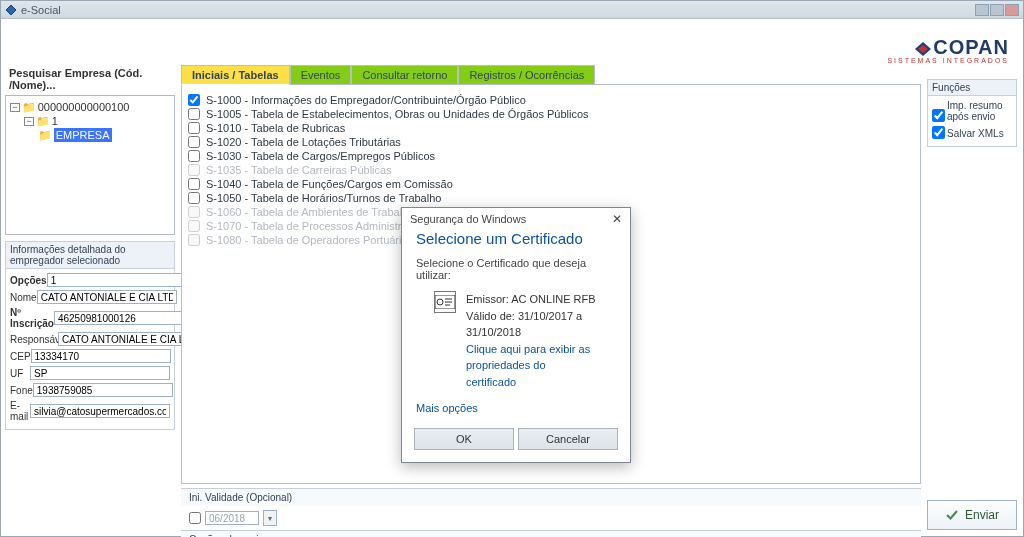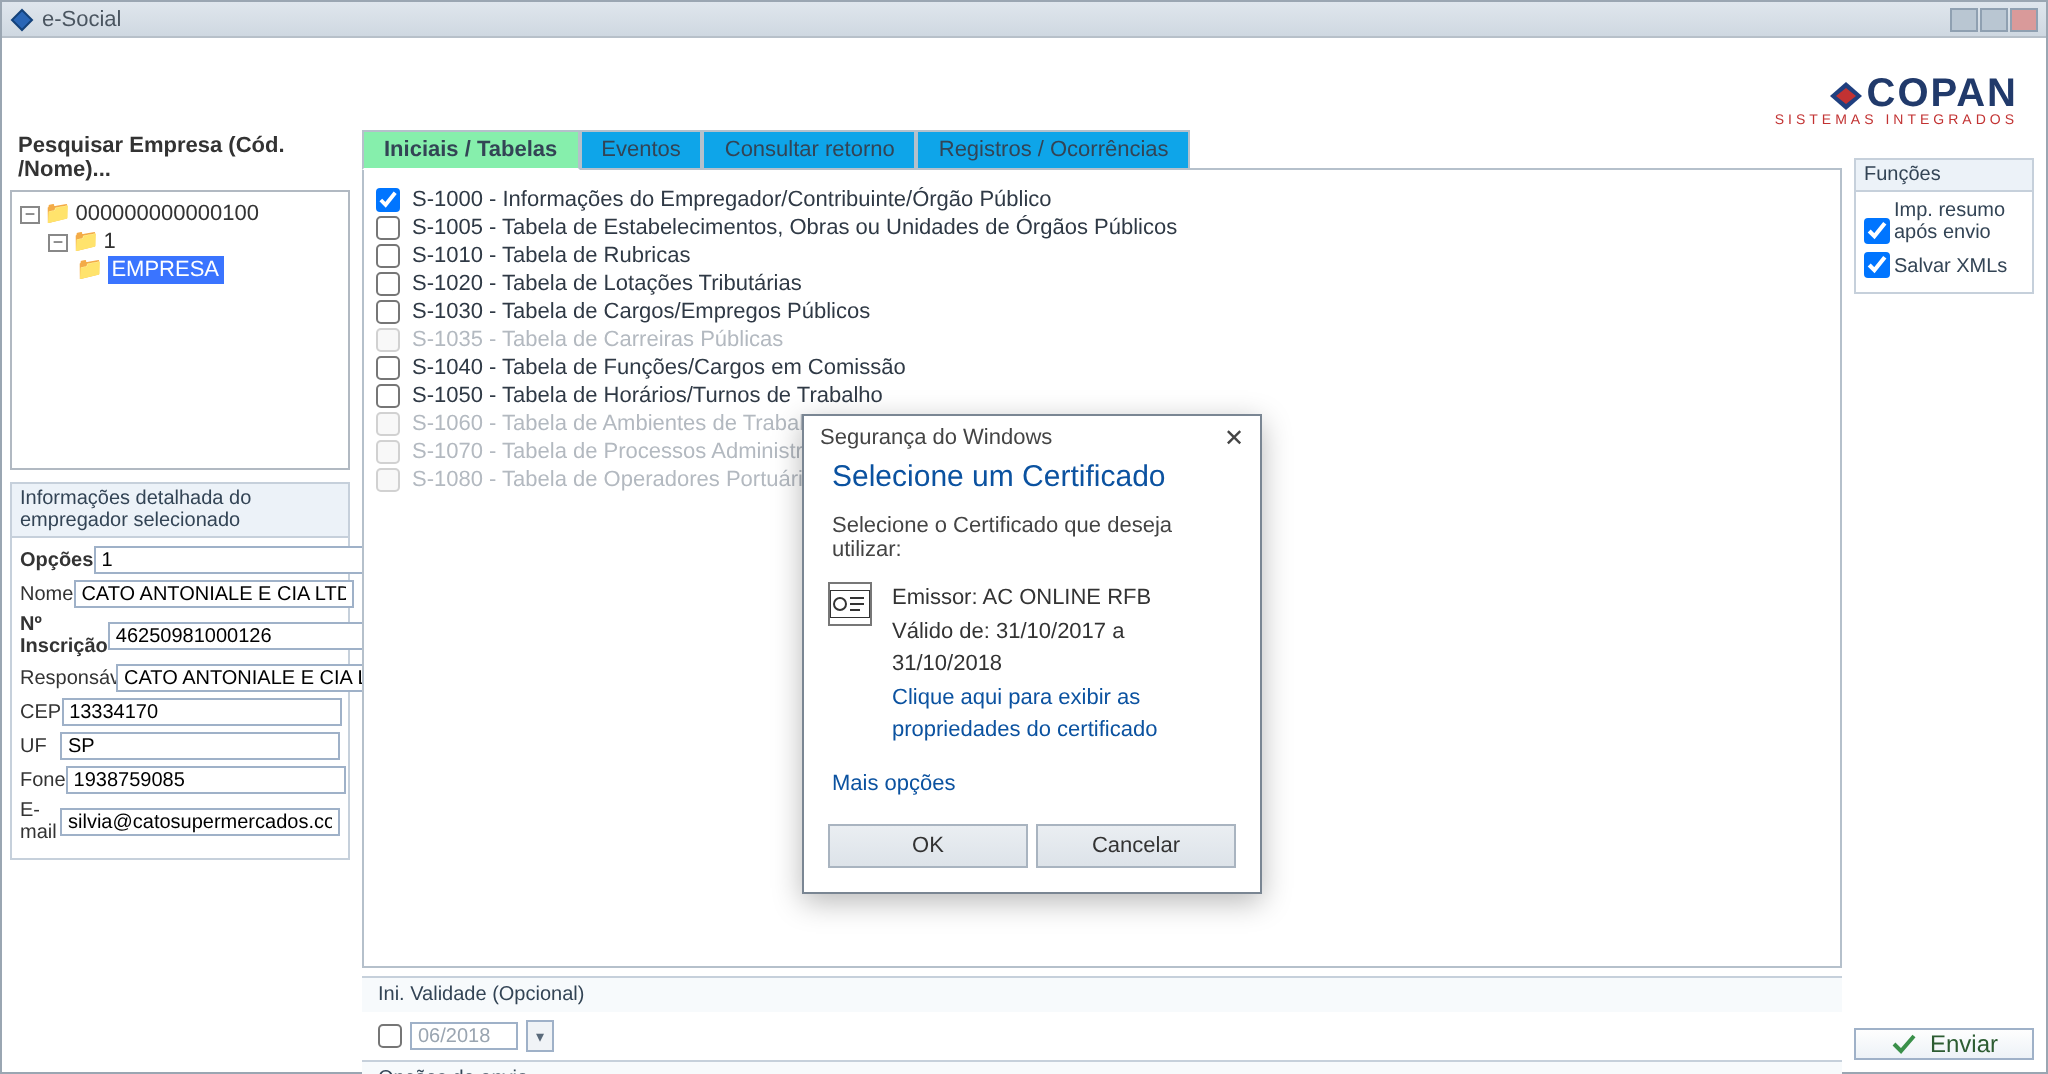--- a/index.html
+++ b/index.html
@@ -30,50 +30,50 @@
 
   .detailshdr { margin-top: 6px; font-size: 10px; background: #ecf2f8; border:1px solid #c6d0db; border-bottom:none; padding:2px 4px; color:#345;}
   .details { border:1px solid #c6d0db; padding:4px; }
   .frow { display:flex; align-items:center; margin-bottom:3px;}
   .frow label { width:48px; font-size:10px; color:#333;}
   .frow.bold label{font-weight:700;}
   .frow input { flex:1; height:14px; font-size:10px; padding:0 3px; border:1px solid #9fb1c8; background:#fff;}
 
   .main { position:absolute; left:178px; right:100px; top:44px; bottom:4px; }
   .tabs { display:flex; gap:0; font-size:11px; }
-  .tab { padding:3px 10px; border:1px solid #b5c0cb; background:#0ea5e9; color:#345; cursor:pointer;}
-  .tab.active { background:#86efac; border-bottom-color:#fff; font-weight:600;}
+  .tab { padding:3px 10px; border:1px solid #b5c0cb; background:#84cc16; color:#345; cursor:pointer;}
+  .tab.active { background:#fde047; border-bottom-color:#fff; font-weight:600;}
   .tabpane { border:1px solid #b5c0cb; height:400px; margin-top:-1px; padding:8px 6px; font-size:11px; color:#2f3945; background:#fff; overflow:hidden;}
   .li { display:flex; align-items:center; gap:6px; padding:1px 0; }
   .li input[type=checkbox]{width:12px;height:12px;}
   .li.disabled { color:#b3b9c0; }
 
   .valrow { border-top:1px solid #c6d0db; margin-top:4px; font-size:10px; padding:3px 8px; color:#345; background:#f7fafc;}
   .valbody { padding:4px 8px; display:flex; align-items:center; gap:4px; border-bottom:1px solid #c6d0db; font-size:11px;}
   .valbody input[type=text]{width:54px;height:14px;border:1px solid #9fb1c8;font-size:10px;padding:0 3px;color:#9aa5b1;}
   .valbody input[type=checkbox]{width:12px;height:12px;}
   .valbody .drop{width:14px;height:16px;border:1px solid #9fb1c8;background:#f0f3f6;display:flex;align-items:center;justify-content:center;font-size:8px;color:#5a6a7a;}
 
   .optrow { font-size:10px; padding:3px 8px; color:#345; background:#f7fafc; border-bottom:1px solid #c6d0db;}
 
   .right-col { position:absolute; right:4px; top:58px; width:90px;}
   .fnhdr{font-size:10px;background:#ecf2f8;border:1px solid #c6d0db;border-bottom:none;padding:2px 4px;color:#345;}
   .fnbox{border:1px solid #c6d0db;padding:4px;font-size:10px;color:#345;background:#fff;}
   .fnbox div{display:flex;align-items:flex-end;gap:2px;margin-bottom:3px;line-height:11px;}
   .fnbox input{margin-top:1px;}
 
-  .sendbtn { position:absolute; right:4px; bottom:4px; width:90px; height:16px; border:1px solid #9fb1c8; background:linear-gradient(#fefefe,#edf2f7); display:flex; align-items:center; justify-content:center; gap:6px; font-size:12px; color:#2d5c32;}
+  .sendbtn { position:absolute; right:4px; bottom:4px; width:90px; height:30px; border:1px solid #9fb1c8; background:linear-gradient(#fefefe,#edf2f7); display:flex; align-items:center; justify-content:center; gap:6px; font-size:12px; color:#2d5c32;}
   .sendbtn svg{display:block;}
 
   .dialog { position:absolute; left:398px; top:186px; width:230px; background:#fff; border:1px solid #7a8693; box-shadow:0 4px 14px rgba(0,0,0,.28); font-size:11px;}
   .dlg-tb{display:flex;align-items:center;padding:4px 8px;color:#444;font-size:11px;}
   .dlg-close{margin-left:auto;color:#444;font-size:12px;cursor:pointer;}
   .dlg-h1{padding:0 14px 6px;font-size:15px;color:#0b52a0;}
   .dlg-p{padding:4px 14px 10px;color:#444;}
-  .dlg-cert{display:flex;gap:10px;padding:0 12px;align-items:flex-start;}
+  .dlg-cert{display:flex;gap:10px;padding:0 32px;align-items:flex-start;}
   .certicon{width:28px;height:22px;border:1px solid #777;display:flex;align-items:center;justify-content:center;}
   .certbody{font-size:11px;line-height:1.5;color:#333;}
   .certbody .link{color:#0b52a0;}
   .dlg-more{padding:12px 14px 6px;color:#0b52a0;}
   .dlg-btns{display:flex;gap:4px;padding:8px 12px 12px;}
   .dlg-btns button{flex:1;height:22px;background:linear-gradient(#eaeef2,#dde3e9);border:1px solid #a9b4c0;font-size:11px;color:#333;}
 </style>
 </head>
 <body>
 

